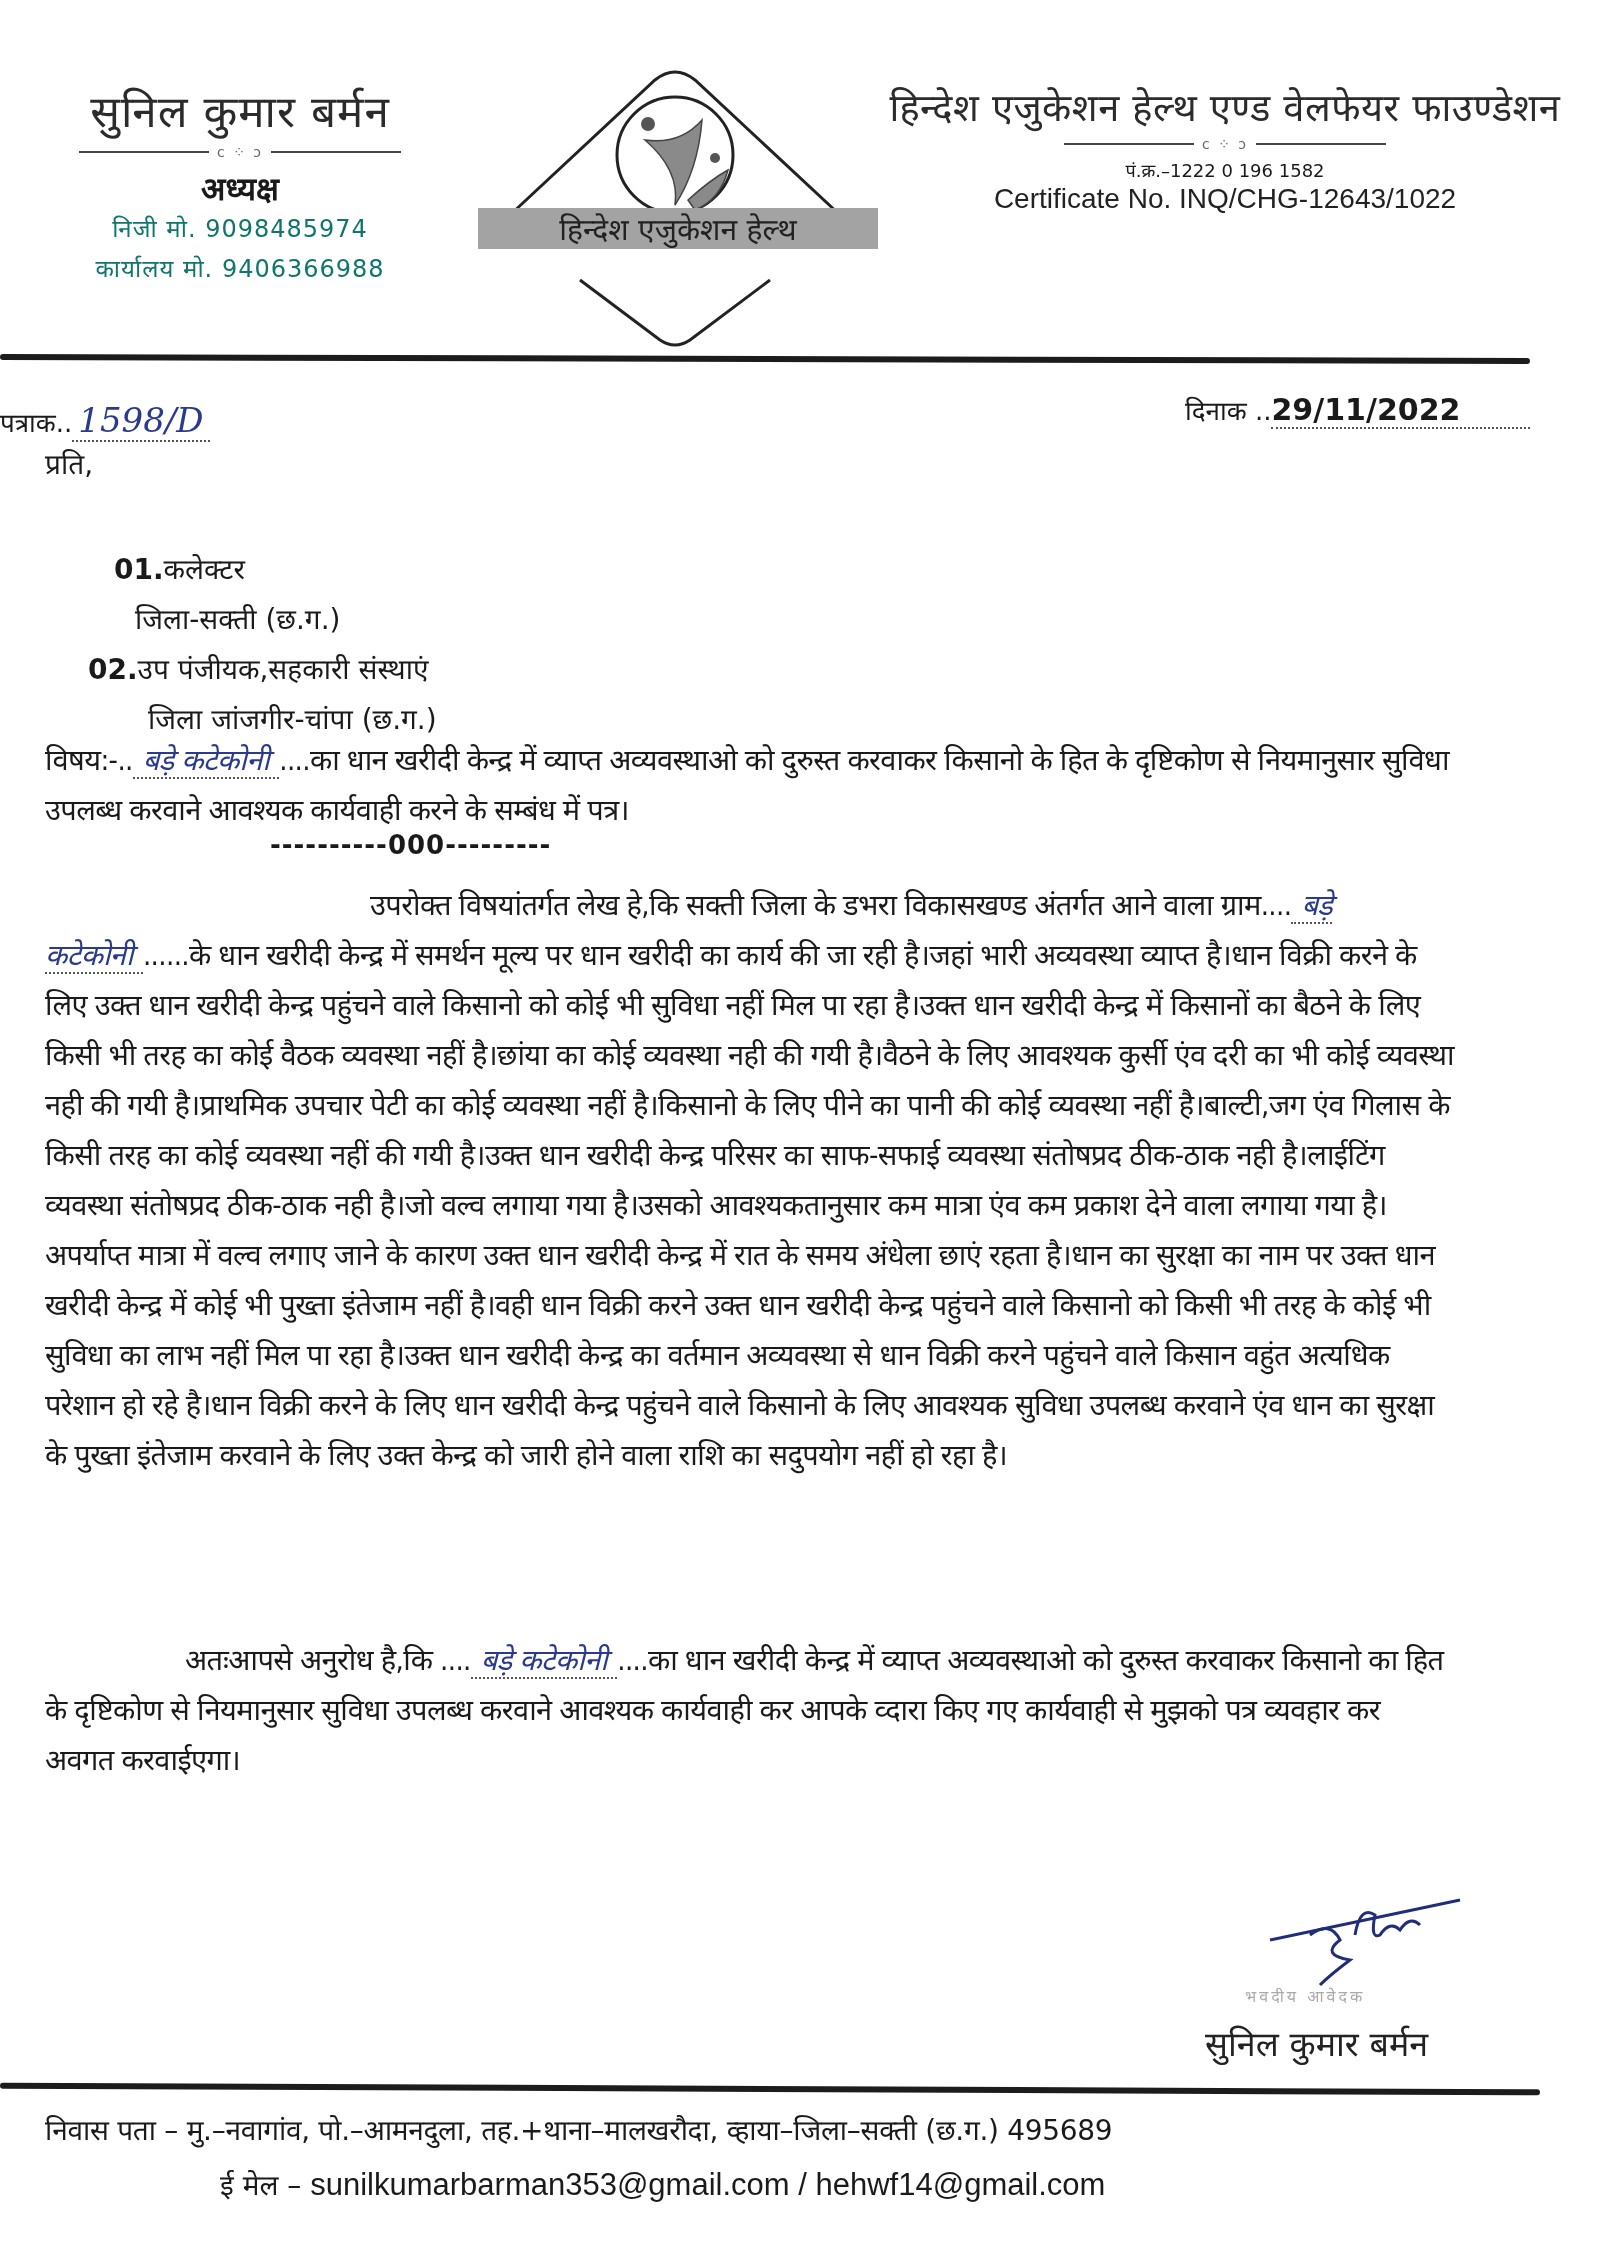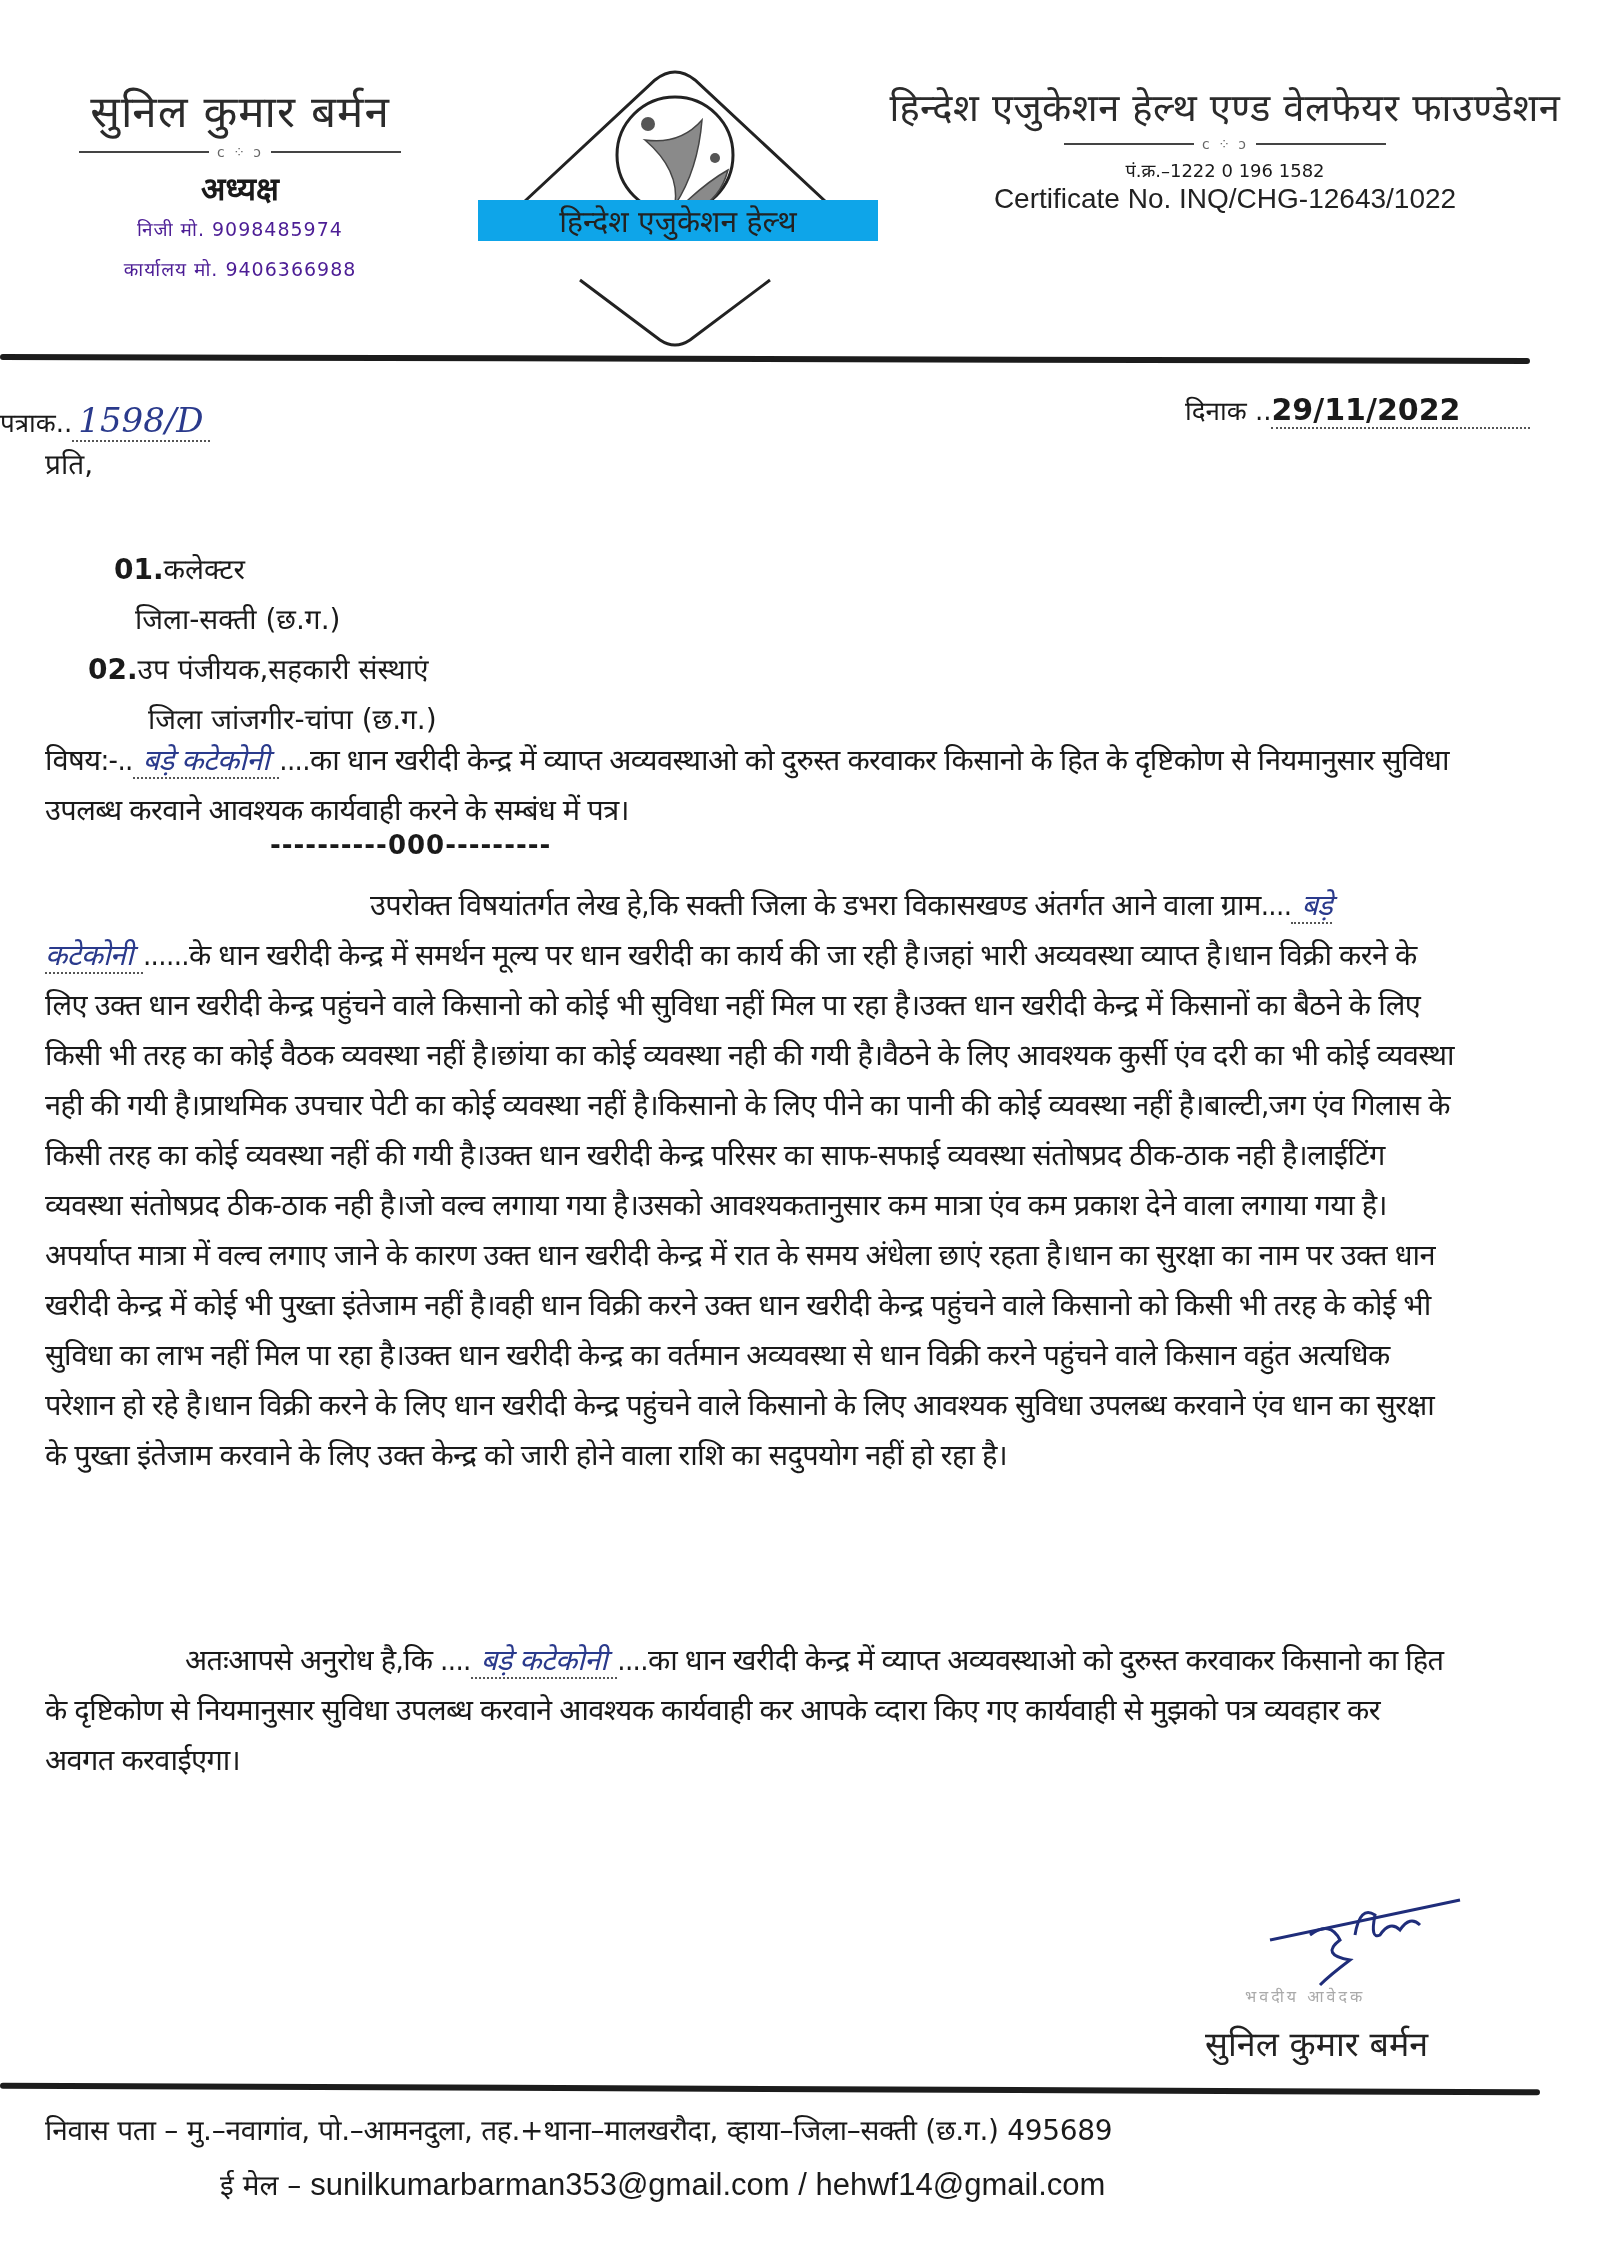--- a/index.html
+++ b/index.html
@@ -9,24 +9,24 @@
   }
   .abs { position: absolute; }
 
   
   .hdr-left { left: 20px; top: 80px; width: 440px; text-align: center; }
   .hdr-name { font-family: "DejaVu Serif", serif; font-size: 44px; color: #2b2b2b; letter-spacing: 1px; }
   .ornament { display: flex; align-items: center; justify-content: center; gap: 8px; margin: 4px 0 6px; }
   .ornament .bar { height: 2px; width: 130px; background: #444; }
   .ornament .mid { font-size: 14px; color: #666; letter-spacing: 2px; }
   .hdr-role { font-size: 32px; font-weight: bold; color: #1a1a1a; }
-  .hdr-phone { font-size: 19px; line-height: 40px; color: #4c1d95; letter-spacing: 1px; }
+  .hdr-phone { font-size: 24px; line-height: 40px; color: #0f766e; letter-spacing: 1px; }
 
   .logo-wrap { left: 470px; top: 60px; width: 420px; height: 290px; }
-  .logo-text { left: 478px; top: 200px; width: 400px; text-align: center; font-family: "DejaVu Serif", serif; font-size: 30px; color: #222; background: #0ea5e9; }
+  .logo-text { left: 478px; top: 208px; width: 400px; text-align: center; font-family: "DejaVu Serif", serif; font-size: 30px; color: #222; background: #a3a3a3; }
 
   .hdr-right { left: 870px; top: 80px; width: 710px; text-align: center; }
   .org-name { font-family: "DejaVu Serif", serif; font-size: 38px; color: #2b2b2b; letter-spacing: 0.5px; white-space: nowrap; }
   .reg-no { font-size: 18px; }
   .iso-line { font-family: "Liberation Sans", sans-serif; font-size: 28px; line-height: 34px; color: #222; }
 
   .hdr-rule { left: 0; top: 356px; width: 1530px; height: 6px; background: #1c1c1c; border-radius: 3px; transform: rotate(0.15deg); }
 
   
   .ref { left: 0; top: 400px; font-size: 26px; }

